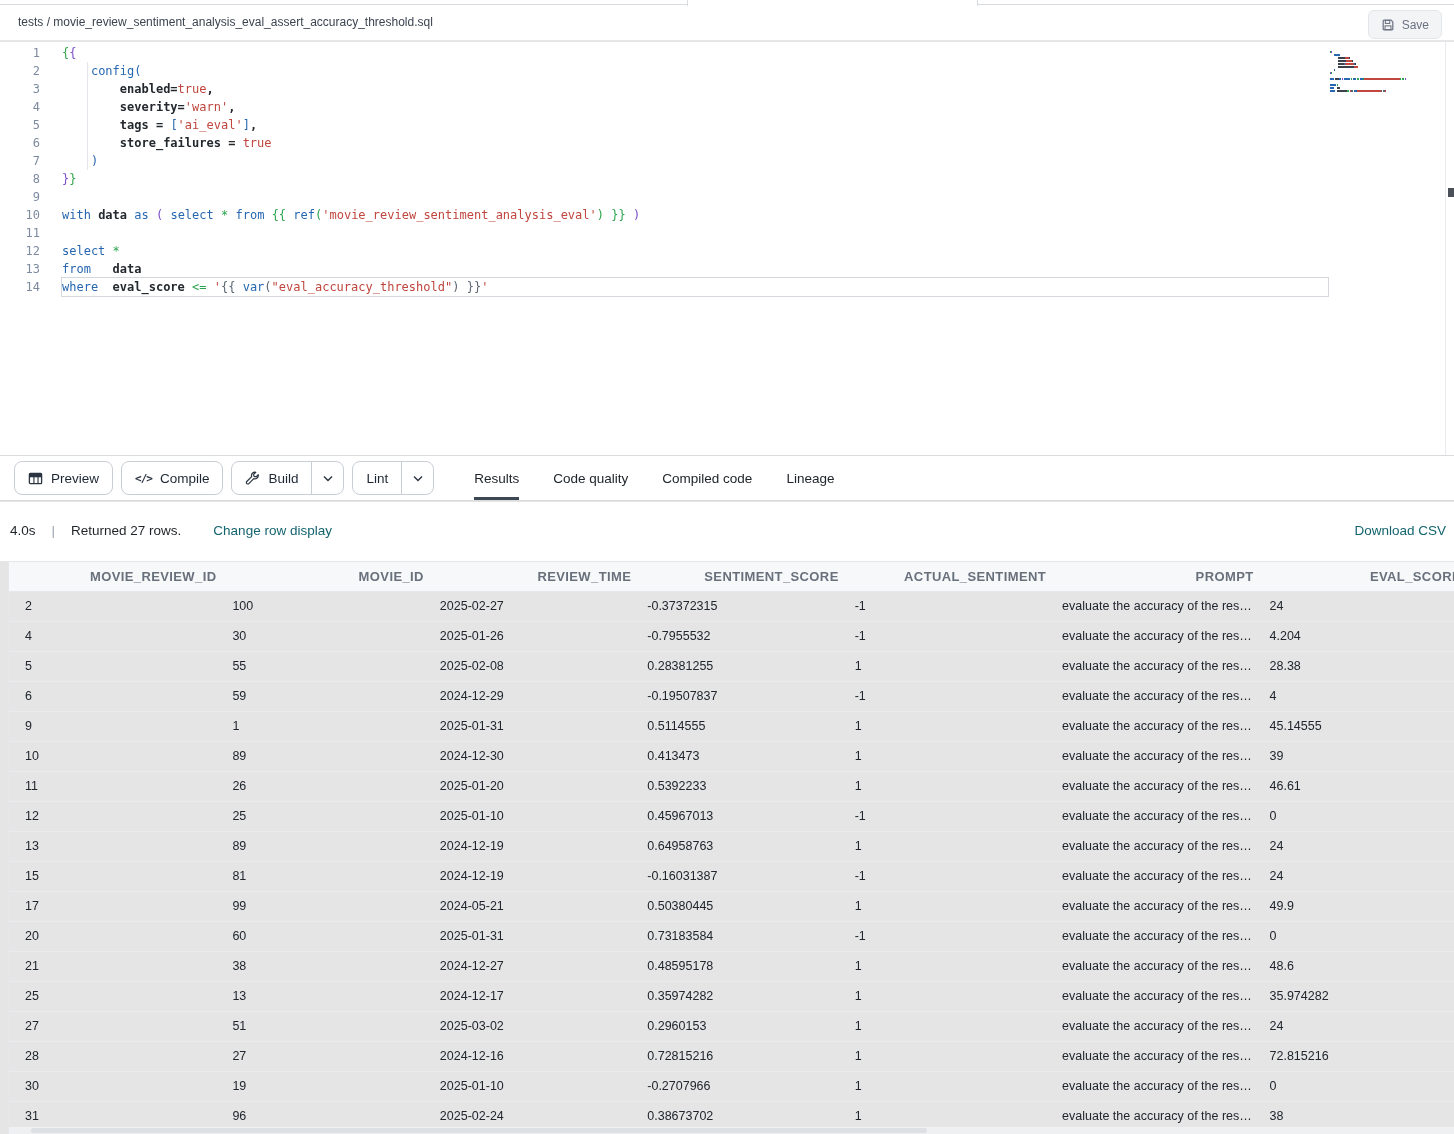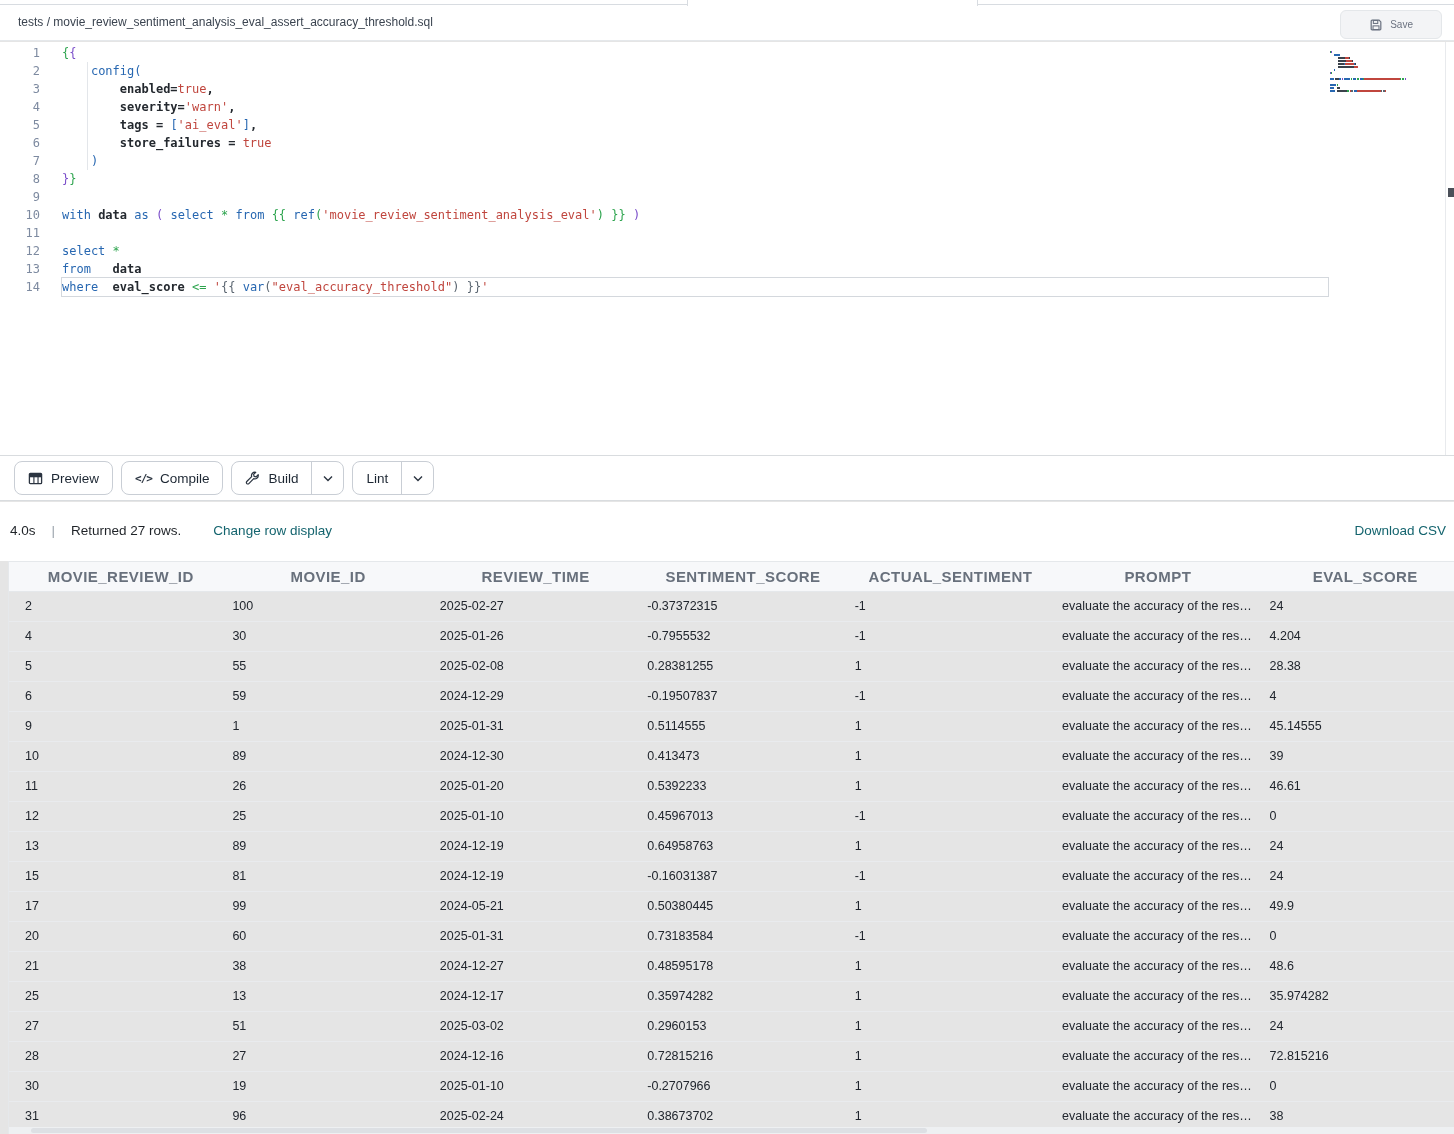--- a/index.html
+++ b/index.html
@@ -8,22 +8,22 @@
 
   
   .topstrip { position:absolute; top:0; left:0; width:100%; height:6px; background:#fff; }
   .topstrip .seg { position:absolute; top:4px; height:1px; background:#d8dce1; }
   .topstrip .tick { position:absolute; top:0; width:1px; height:6px; background:#d8dce1; }
 
   
   .crumbbar { position:absolute; top:6px; left:0; width:100%; height:35px; background:#fff; border-bottom:1px solid #e5e8eb; }
   .crumb { position:absolute; left:18px; top:9px; font-size:12px; color:#3b4450; }
   .save-btn { position:absolute; right:12px; top:4px; height:29px; display:flex; align-items:center; gap:7px;
-              background:#f3f4f6; border:1px solid #e4e7ea; border-radius:6px; padding:0 28px;
-              font-size:10px; color:#6b7280; cursor:pointer; }
+              background:#f3f4f6; border:1px solid #e4e7ea; border-radius:6px; padding:0 12px;
+              font-size:12px; color:#6b7280; cursor:pointer; }
 
   
   .editor { position:absolute; top:42px; left:0; width:1454px; height:413px; background:#fff;
             font-family:"DejaVu Sans Mono","Liberation Mono",monospace; font-size:12px; line-height:18px; }
   .gutter { position:absolute; left:0; top:2px; width:40px; text-align:right; color:#7d8aa0; }
   .gutter div { height:18px; }
   .code-col { position:absolute; left:62px; top:2px; width:1266px; white-space:pre; color:#24292f; }
   .cl { height:18px; }
   .cl.active { outline:1px solid #d4d8dd; }
   .indent-guide { position:absolute; left:87px; top:20px; height:108px; width:1px; background:#e3e6ea; }
@@ -57,22 +57,22 @@
   .status-left { position:absolute; left:10px; top:21px; font-size:13.5px; color:#1f2328; display:flex; gap:16px; align-items:center; }
   .status-sep { color:#9aa2ab; }
   .teal-link { color:#14646e; cursor:pointer; font-size:13.5px; }
   .change-link { margin-left:16px; }
   .download-link { position:absolute; right:8px; top:21px; }
 
   
   .table-wrap { position:absolute; top:561px; left:8px; width:1446px; height:573px; overflow:hidden;
                 border-left:1px solid #e5e8eb; border-top:1px solid #e5e8eb; }
   table { border-collapse:collapse; table-layout:fixed; width:1452px; }
-  th { height:29px; background:#f7f8fa; font-size:15px; font-weight:bold; color:#68707c; letter-spacing:.03em;
-       text-align:center; padding:0 0 0 16px; border-bottom:1px solid #e5e8eb; }
+  th { height:29px; background:#f7f8fa; font-size:13px; font-weight:bold; color:#68707c; letter-spacing:.03em;
+       text-align:right; padding:0 0 0 16px; border-bottom:1px solid #e5e8eb; }
   td { height:30px; font-size:12.5px; color:#21262e; padding:0 0 0 16px; border-bottom:1px solid #e9ebee;
        overflow:hidden; white-space:nowrap; }
   .prompt-cell { display:flex; align-items:center; gap:6px; }
   .hscroll { position:absolute; bottom:0; left:0; width:100%; height:7px; background:#eef0f2; }
   .hscroll .thumb { position:absolute; left:22px; top:1px; width:62%; height:5px; background:#dde0e4; border-radius:3px; }
 
   svg { display:block; }
 </style>
 </head>
 <body>
@@ -180,20 +180,26 @@
         <span class="main">
           <span>Lint</span>
         </span>
         <span class="caret">
           <svg width="10" height="7" viewBox="0 0 10 7">
               <path d="M1 1.4l4 4 4-4" fill="none" stroke="#2b3440" stroke-width="1.4"></path>
             </svg>
         </span>
       </div>
     </div>
+    <div class="tabs" id="result-tabs">
+        <div class="tab active">Results</div>
+        <div class="tab">Code quality</div>
+        <div class="tab">Compiled code</div>
+        <div class="tab">Lineage</div>
+      </div>
   </div>
 
   <div class="statusbar">
     <div class="status-left">
       <span>4.0s</span>
       <span class="status-sep">|</span>
       <span>Returned 27 rows.</span>
       <span class="teal-link change-link">Change row display</span>
     </div>
     <span class="teal-link download-link">Download CSV</span>

